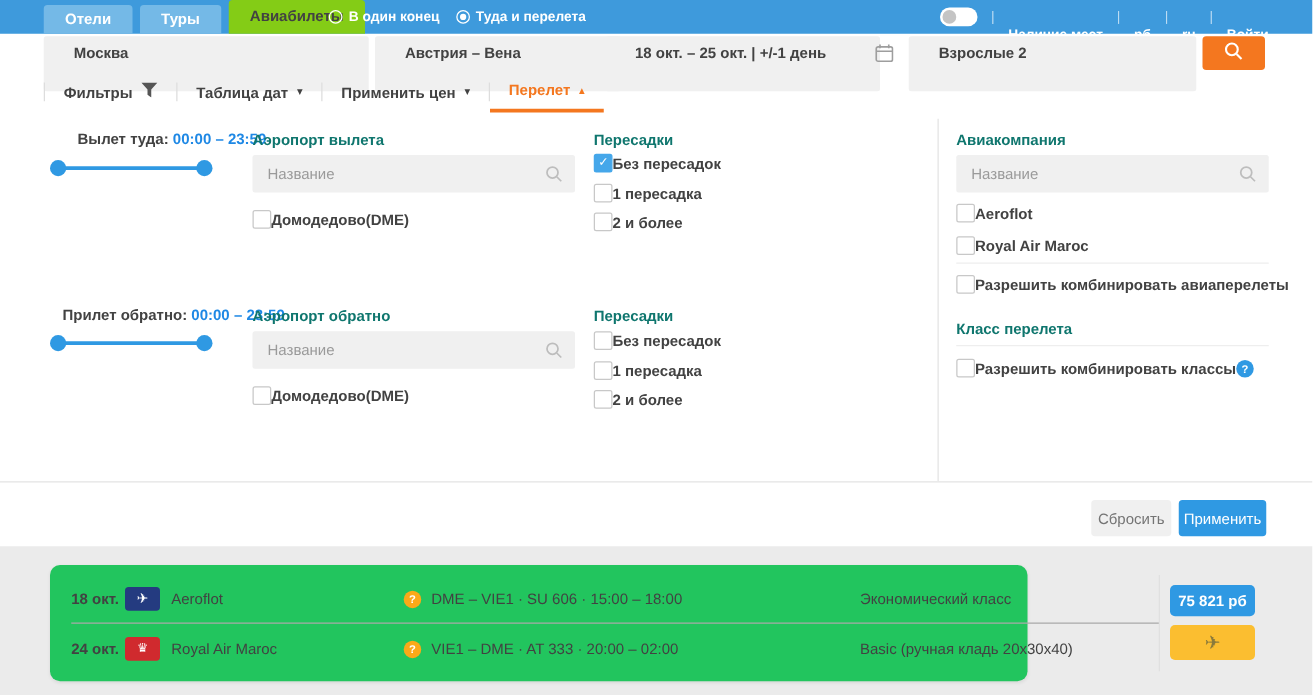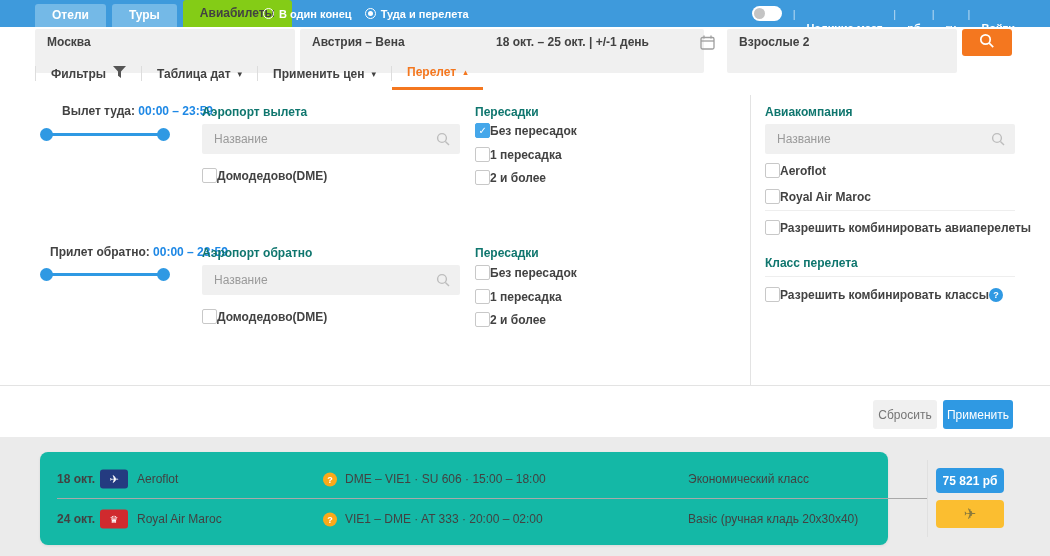--- a/index.html
+++ b/index.html
@@ -24,21 +24,21 @@
   .radio.sel::after { content:""; position:absolute; inset:2px; background:#fff; border-radius:50%; }
   .hright { position:absolute; right:35px; top:0; height:27px; display:flex; align-items:center; gap:11px;
             color:#fff; font-size:11px; font-weight:bold; }
   .hsep { color:rgba(255,255,255,.65); font-weight:normal; }
   .toggle { width:30px; height:15px; background:#fff; border-radius:8px; position:relative; cursor:pointer; }
   .knob { position:absolute; left:2px; top:2px; width:11px; height:11px; border-radius:50%; background:#c4c4c4; }
   .hlink { cursor:pointer; white-space:nowrap;margin-top:28px; }
 
   
   .sfield { position:absolute; top:29px; height:44px; background:#F0F0F0; border-radius:2px;
-            font-size:12px; font-weight:bold; line-height:27px; padding:0 12px; color:#424242;
+            font-size:12px; font-weight:bold; line-height:27px; padding:0 24px; color:#424242;
             cursor:text; white-space:nowrap; overflow:hidden; }
   .sbtn { position:absolute; left:962px; top:29px; width:50px; height:27px; background:#F4771F;
           border:none; border-radius:3px; display:flex; align-items:center; justify-content:center; cursor:pointer; }
 
   
   .fbar { position:absolute; left:35px; top:57px; height:33px; display:flex; align-items:stretch; }
   .fsep { width:1px; height:15px; background:#DDD; align-self:center; }
   .fitem { display:flex; align-items:center; gap:7px; padding:0 15px; font-size:12px; font-weight:bold;
            color:#424242; cursor:pointer; white-space:nowrap; }
   .fitem.active { color:#F4771F; border-bottom:3px solid #F4771F; }
@@ -70,21 +70,21 @@
   .mag { position:absolute; pointer-events:none; }
 
   
   .btn { position:absolute; top:400px; height:29px; border:none; border-radius:3px; font-size:12px;
          font-family:inherit; cursor:pointer; }
   .btn-reset { left:873px; width:64px; background:#F0F0F0; color:#757575; }
   .btn-apply { left:943px; width:70px; background:#2F99E3; color:#fff; }
 
   
   .band { position:absolute; left:0; top:437px; width:1050px; height:119px; background:#EBEBEB; }
-  .card { position:absolute; left:40px; top:452px; width:848px; height:93px; background:#14b8a6;
+  .card { position:absolute; left:40px; top:452px; width:782px; height:93px; background:#22c55e;
           border-radius:8px; box-shadow:0 1px 3px rgba(0,0,0,.08); }
   .rrow { position:absolute; left:0; width:100%; height:39px; }
   .ritem { position:absolute; top:50%; transform:translateY(-50%); white-space:nowrap; }
   .rdate { left:17px; font-size:12px; font-weight:bold; }
   .rlogo { left:60px; width:28px; height:19px; border-radius:3px; display:flex; align-items:center;
            justify-content:center; color:#fff; font-size:11px; }
   .rlogo.navy { background:#243B80; } .rlogo.red { background:#D02A2E; font-size:10px; }
   .rname { left:97px; font-size:12px; }
   .rhelp { left:283px; }
   .rroute { left:305px; font-size:12px; }

